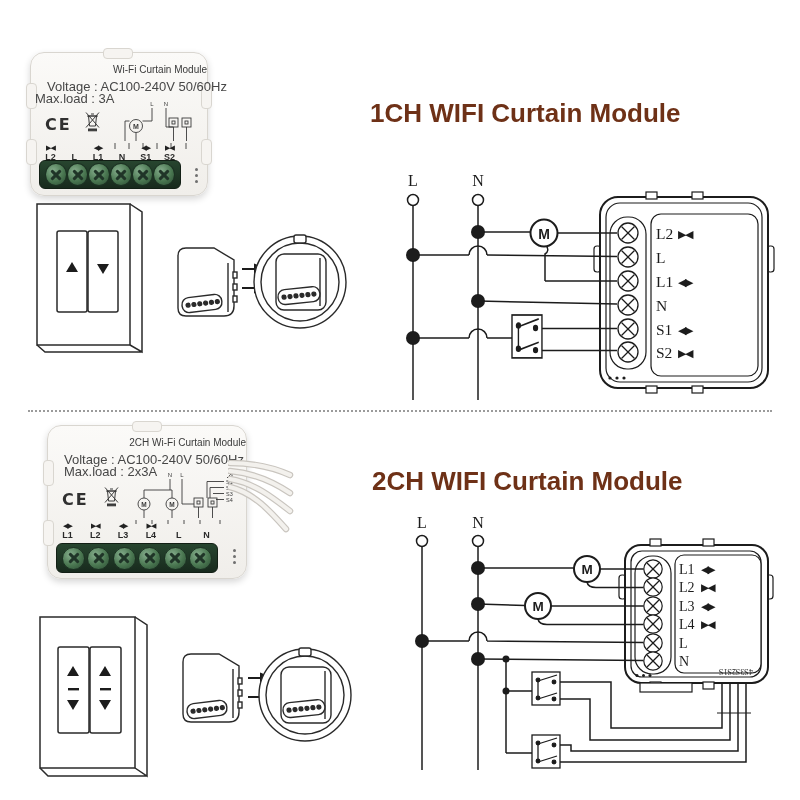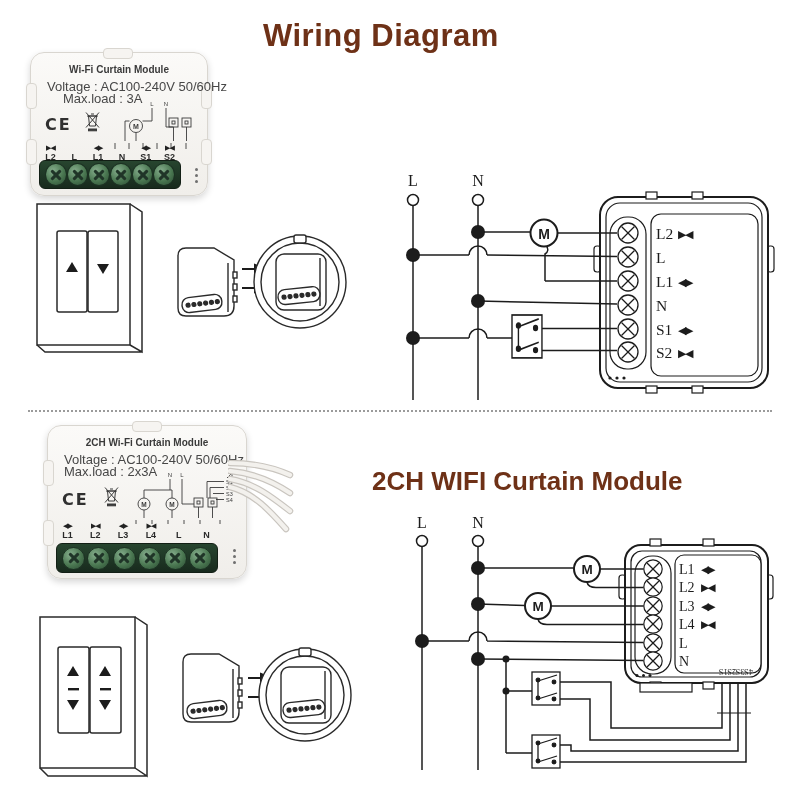--- a/index.html
+++ b/index.html
@@ -6,21 +6,21 @@
   #canvas{position:relative;width:800px;height:800px;background:#fff;overflow:hidden;
           font-family:"Liberation Sans",sans-serif;color:#1c1c1c}
   .abs{position:absolute}
   .title{font-size:31px;font-weight:bold;color:#6e3117;letter-spacing:.5px}
   .sec-heading{font-size:26px;font-weight:bold;color:#6e3117}
   svg{display:block}
   
   .product{position:absolute;background:linear-gradient(180deg,#fbfaf8,#f0eeea);
            border:1px solid #d9d6d0;border-radius:14px;box-shadow:0 3px 7px rgba(0,0,0,.16)}
   .ptab{position:absolute;background:#f6f4f1;border:1px solid #d9d6d0;border-radius:4px}
-  .p-name{position:absolute;left:0;right:0;text-align:center;font-weight:bold;font-size:10px;color:#3a3a3a}
+  .p-name{position:absolute;left:0;right:0;text-align:right;font-weight:normal;font-size:10px;color:#3a3a3a}
   .p-line{position:absolute;font-size:13px;color:#474747;white-space:nowrap}
   .ce{position:absolute;font-size:16px;font-weight:bold;letter-spacing:2px;color:#303030;
       font-family:"DejaVu Sans",sans-serif}
   .trow{position:absolute;display:flex;justify-content:space-between}
   .tcell{width:23px;text-align:center}
   .ticon{display:block;height:8px;line-height:8px;font-size:7px;letter-spacing:-1px;color:#222}
   .tlabel{display:block;font-size:9px;font-weight:bold;color:#2a2a2a}
   .strip{position:absolute;height:27px;border-radius:6px;background:linear-gradient(180deg,#27452f,#182a1d);
          border:1px solid #121f15;display:flex;align-items:center;justify-content:space-between;padding:0 5px}
   .gscrew{width:21px;height:21px;border-radius:50%;position:relative;
@@ -89,32 +89,32 @@
           <circle cx="40" cy="65.5" r="1.9" fill="#2a2a2a"></circle>
           <circle cx="46" cy="65.5" r="1.9" fill="#2a2a2a"></circle>
           <circle cx="52" cy="65.5" r="1.9" fill="#2a2a2a"></circle>
           <circle cx="58" cy="65.5" r="1.9" fill="#2a2a2a"></circle>
           <circle cx="64" cy="65.5" r="1.9" fill="#2a2a2a"></circle>
         </g>
       </g>
     </defs>
   </svg>
 
-  <div class="abs title" style="left:263px;top:18px">Wiring Diagram</div>
-
+
+  <div class="abs sec-heading" style="left:370px;top:98px">1CH WIFI Curtain Module</div>
 
   <div class="product" style="left:30px;top:52px;width:176px;height:142px">
     <div class="ptab" style="left:-5px;top:30px;width:9px;height:24px"></div>
     <div class="ptab" style="left:-5px;top:86px;width:9px;height:24px"></div>
     <div class="ptab" style="right:-5px;top:30px;width:9px;height:24px"></div>
     <div class="ptab" style="right:-5px;top:86px;width:9px;height:24px"></div>
     <div class="ptab" style="left:72px;top:-5px;width:28px;height:9px"></div>
     <div class="p-name" style="top:11px">Wi-Fi Curtain Module</div>
     <div class="p-line" style="left:16px;top:26px">Voltage : AC100-240V 50/60Hz</div>
-    <div class="p-line" style="left:32px;top:38px">Max.load : 3A</div>
+    <div class="p-line" style="left:4px;top:38px">Max.load : 3A</div>
     <div class="ce" style="left:14px;top:62px">CE</div>
     <svg class="abs" style="left:54px;top:58px" width="15" height="22" viewBox="0 0 15 22">
       <g stroke="#3a3a3a" stroke-width="1" fill="none">
         <path d="M3.5 5 H11.5 L10.5 15 H4.5 Z"></path>
         <line x1="2" y1="5" x2="13" y2="5"></line>
         <line x1="6" y1="3" x2="9" y2="3"></line>
         <line x1="1" y1="1.5" x2="14" y2="16.5"></line>
         <line x1="14" y1="1.5" x2="1" y2="16.5"></line>
         <rect x="3.5" y="18" width="8" height="1.8" fill="#3a3a3a"></rect>
       </g>

